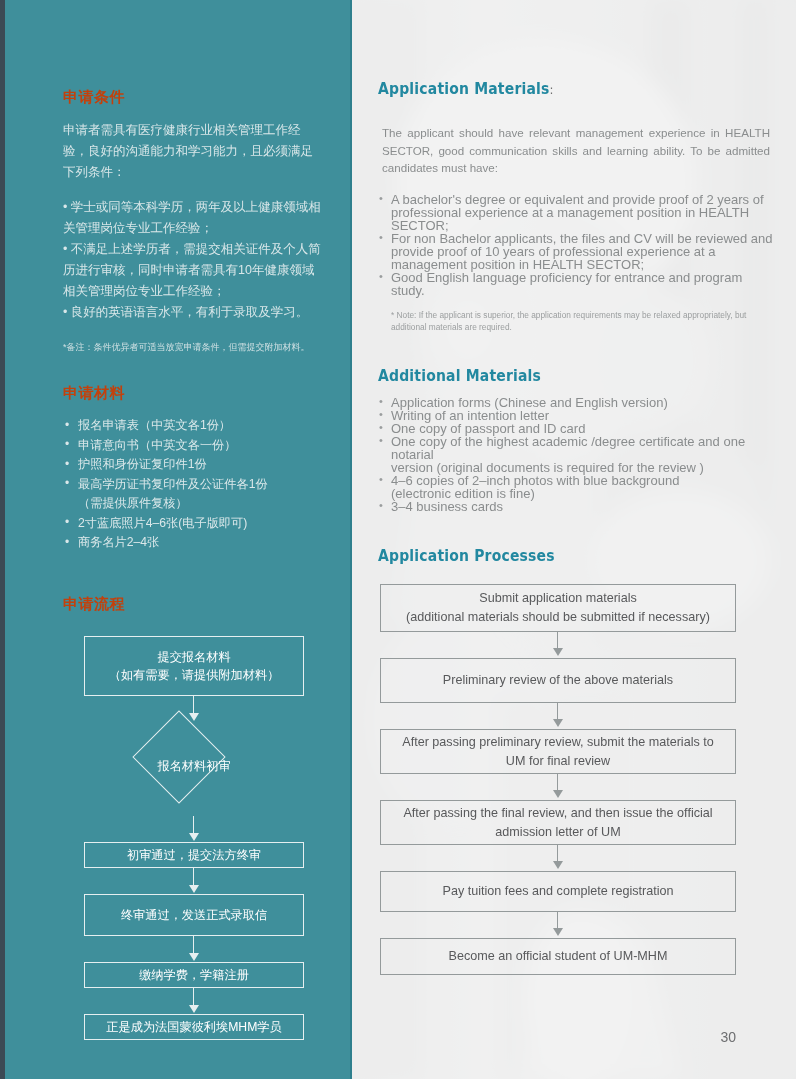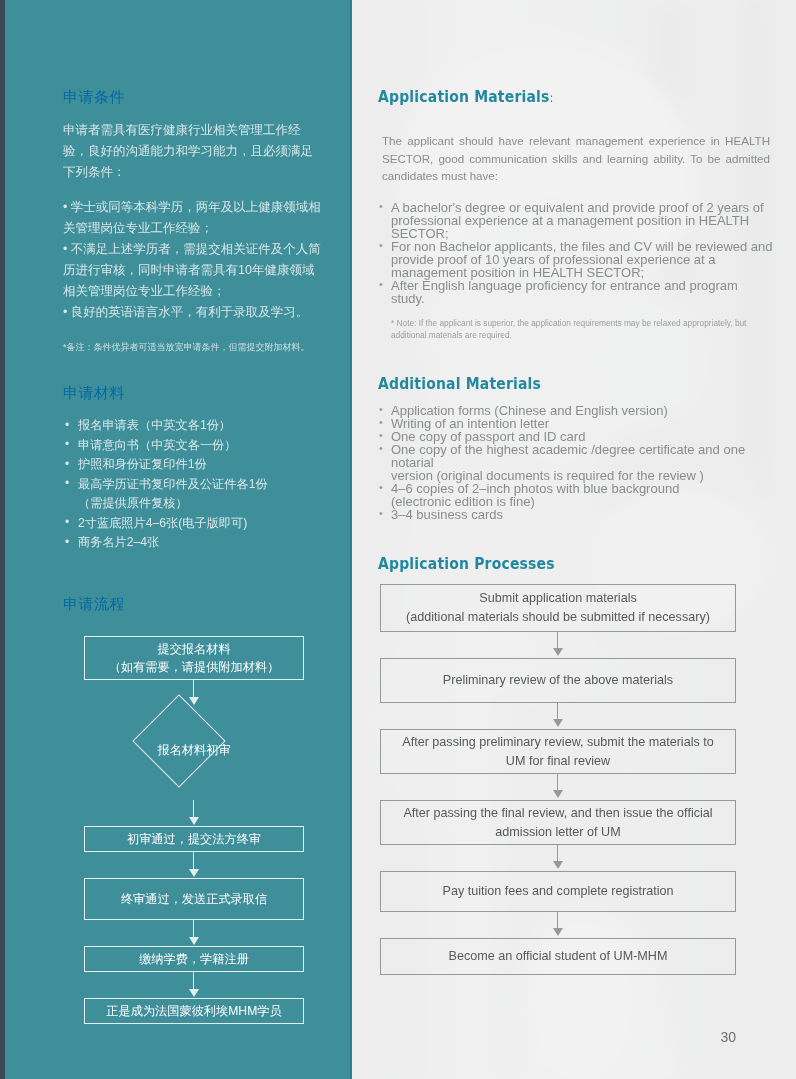--- a/index.html
+++ b/index.html
@@ -51,22 +51,22 @@
   }
   
   #left-content {
     position: absolute;
     left: 63px; top: 0;
     width: 258px;
     color: #ffffff;
   }
   .l-h2 {
     font-size: 15px;
-    font-weight: normal;
-    color: #0369a1;
+    font-weight: bold;
+    color: #c2410c;
     letter-spacing: 0.5px;
     margin: 0;
   }
   .l-para {
     font-size: 12.5px;
     line-height: 21px;
     color: #d9e7e9;
     margin: 0;
   }
   .l-bullets {
@@ -164,21 +164,21 @@
     left: 0; top: 35px;
     width: 220px;
     text-align: center;
     color: #ffffff;
     font-size: 12.2px;
     line-height: 18px;
   }
   
   #right-content {
     position: absolute;
-    left: 378px; top: 8px;
+    left: 378px; top: 0;
     width: 396px;
   }
   .r-h2 {
     font-size: 15.5px;
     font-weight: bold;
     color: #2288a0;
     letter-spacing: 0.2px;
     margin: 0;
     font-family: "DejaVu Sans", "Liberation Sans", sans-serif;
     font-stretch: condensed;
@@ -364,21 +364,21 @@
         <span>商务名片2–4张</span>
       </li>
     </ul>
 
     <div style="height:42px;"></div>
     <h2 class="l-h2">申请流程</h2>
   </div>
 
   <div id="l-flow">
 
-    <div class="lf-box" style="height:44px;">
+    <div class="lf-box" style="height:60px;">
       <span>提交报名材料</span>
       <span>（如有需要，请提供附加材料）</span>
     </div>
 
     <div class="lf-arrow"></div>
 
     <div class="lf-diamond-wrap">
       <div class="lf-diamond"></div>
       <div class="lf-diamond-label">报名材料初审</div>
     </div>
@@ -420,21 +420,21 @@
 
     <div style="height:12px;"></div>
     <ul class="r-ul">
       <li>
         <span>A bachelor's degree or equivalent and provide proof of 2 years of professional experience at a management position in HEALTH SECTOR;</span>
       </li>
       <li>
         <span>For non Bachelor applicants, the files and CV will be reviewed and provide proof of 10 years of professional experience at a management position in HEALTH SECTOR;</span>
       </li>
       <li>
-        <span>After English language proficiency for entrance and program study.</span>
+        <span>Good English language proficiency for entrance and program study.</span>
       </li>
     </ul>
 
     <div style="height:12px;"></div>
     <div class="r-note" style="padding-left:13px;">* Note: If the applicant is superior, the application requirements may be relaxed appropriately, but additional materials are required.</div>
 
     <div style="height:33px;"></div>
     <h2 class="r-h2">Additional Materials</h2>
 
     <div style="height:11px;"></div>

